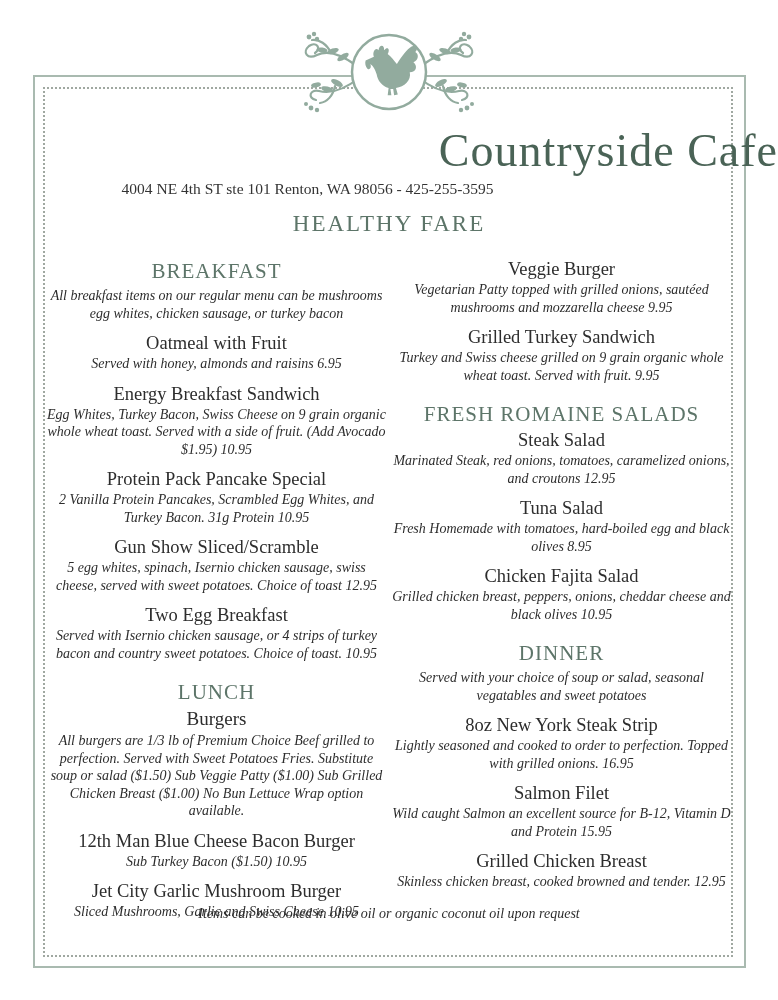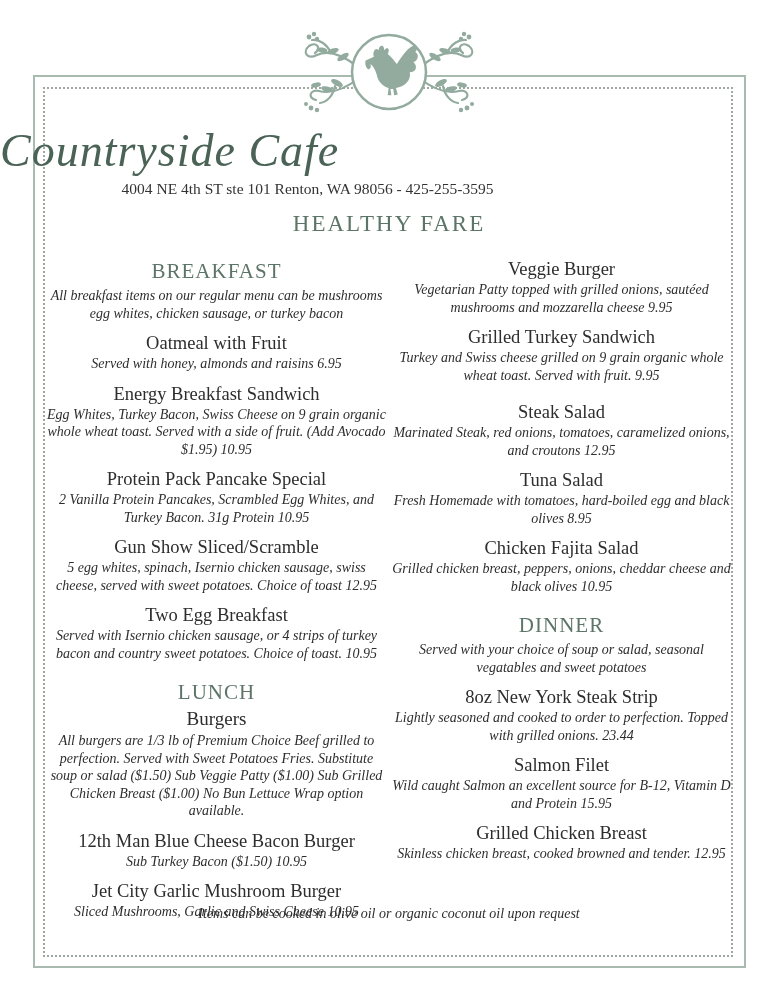--- a/index.html
+++ b/index.html
@@ -12,22 +12,22 @@
     border:2px solid #a9bab0;z-index:1;
   }
   .border-dotted{
     position:absolute;left:43px;top:87px;width:686px;height:866px;
     border:2px dotted #a0a8a1;z-index:2;
   }
   .ornament{
     position:absolute;left:289px;top:26px;width:200px;height:94px;z-index:5;
   }
   .title{
-    position:absolute;top:124px;left:0;width:778px;text-align:left;
-    font-style:italic;font-size:46px;color:#4a6356;z-index:4;letter-spacing:1px;
+    position:absolute;top:124px;left:0;width:778px;text-align:right;
+    font-size:46px;color:#4a6356;z-index:4;letter-spacing:1px;
   }
   .address{
     position:absolute;top:180px;left:0;width:615px;text-align:center;
     font-size:15.5px;color:#333333;z-index:4;
   }
   .tagline{
     position:absolute;top:211px;left:0;width:778px;text-align:center;
     font-size:23px;letter-spacing:2px;color:#5d7569;z-index:4;
   }
   .columns{
@@ -141,40 +141,41 @@
         <div class="item-name">Veggie Burger</div>
         <div class="item-desc">Vegetarian Patty topped with grilled onions, sautéed mushrooms and mozzarella cheese 9.95</div>
       </div>
       <div class="item">
         <div class="item-name">Grilled Turkey Sandwich</div>
         <div class="item-desc">Turkey and Swiss cheese grilled on 9 grain organic whole wheat toast. Served with fruit. 9.95</div>
       </div>
     </div>
 
     <div class="section mt">
+      <div class="section-heading">FRESH ROMAINE SALADS</div>
       <div class="item">
         <div class="item-name">Steak Salad</div>
         <div class="item-desc">Marinated Steak, red onions, tomatoes, caramelized onions, and croutons 12.95</div>
       </div>
       <div class="item">
         <div class="item-name">Tuna Salad</div>
         <div class="item-desc">Fresh Homemade with tomatoes, hard-boiled egg and black olives 8.95</div>
       </div>
       <div class="item">
         <div class="item-name">Chicken Fajita Salad</div>
         <div class="item-desc">Grilled chicken breast, peppers, onions, cheddar cheese and black olives 10.95</div>
       </div>
     </div>
 
     <div class="section mt">
       <div class="section-heading">DINNER</div>
       <div class="intro">Served with your choice of soup or salad, seasonal vegatables and sweet potatoes</div>
       <div class="item">
         <div class="item-name">8oz New York Steak Strip</div>
-        <div class="item-desc">Lightly seasoned and cooked to order to perfection. Topped with grilled onions. 23.44</div>
+        <div class="item-desc">Lightly seasoned and cooked to order to perfection. Topped with grilled onions. 16.95</div>
       </div>
       <div class="item">
         <div class="item-name">Salmon Filet</div>
         <div class="item-desc">Wild caught Salmon an excellent source for B-12, Vitamin D and Protein 15.95</div>
       </div>
       <div class="item">
         <div class="item-name">Grilled Chicken Breast</div>
         <div class="item-desc">Skinless chicken breast, cooked browned and tender. 12.95</div>
       </div>
     </div>

